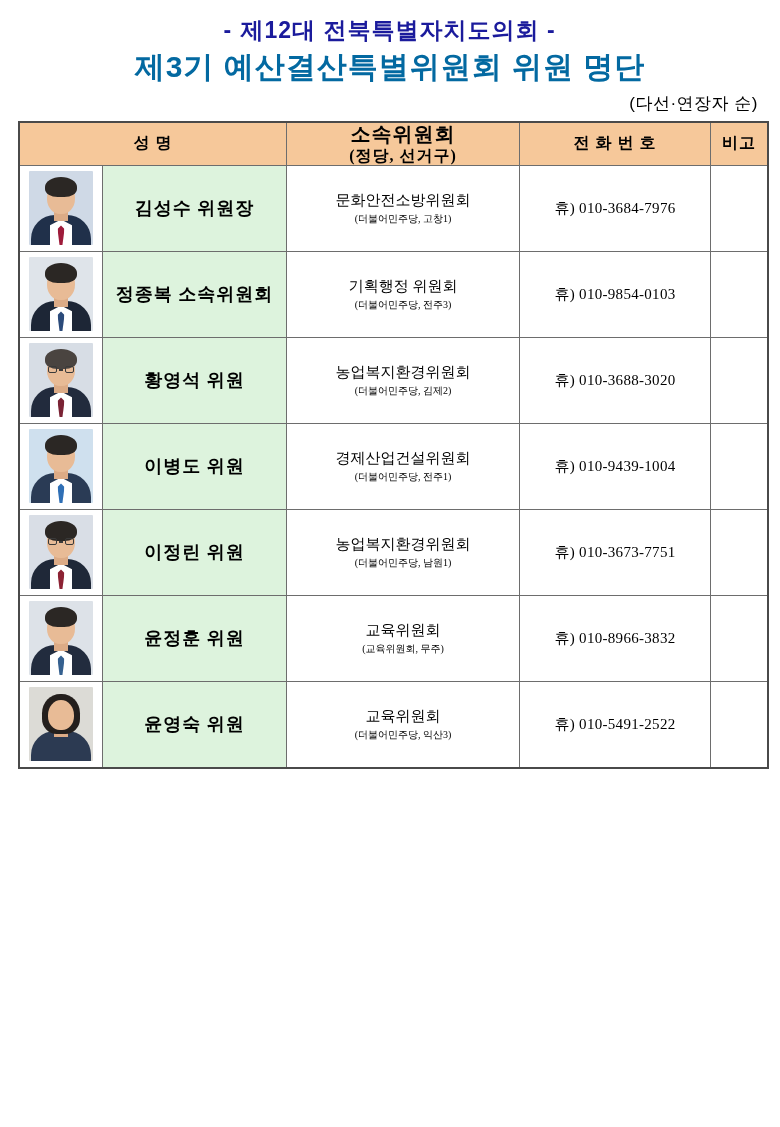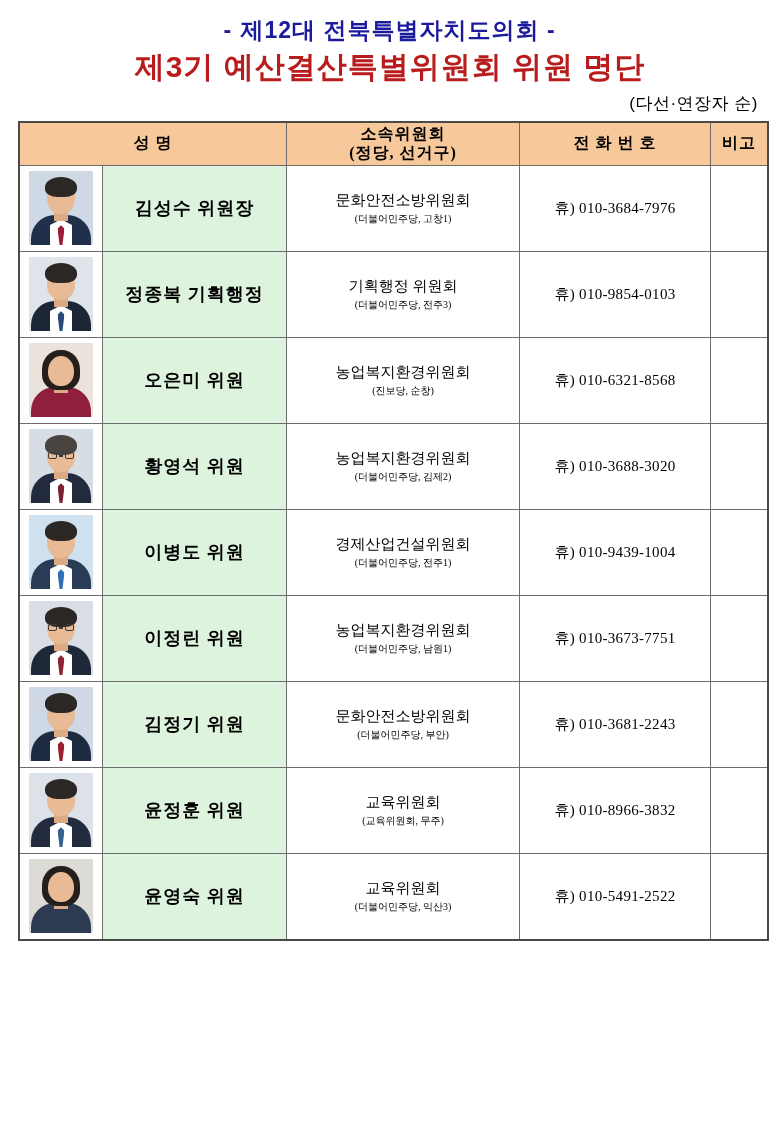--- a/index.html
+++ b/index.html
@@ -34,21 +34,21 @@
     line-height: 1.25;
     white-space: nowrap;
   }
   .title-line1 .dash {
     font-weight: bold;
     letter-spacing: 2px;
   }
   .title-line2 {
     font-size: 30px;
     font-weight: bold;
-    color: #b91c1c;
+    color: #0369a1;
     letter-spacing: 1px;
     line-height: 1.3;
     margin-top: 2px;
     white-space: nowrap;
   }
   .subtitle {
     text-align: right;
     font-size: 17px;
     color: #000000;
     margin-top: 6px;
@@ -76,21 +76,21 @@
     height: 42px;
     font-size: 16px;
     font-weight: bold;
     letter-spacing: 1px;
   }
   th.col-name   { width: 266px; }
   th.col-cmte   { width: 232px; }
   th.col-phone  { width: 190px; }
   th.col-note   { width: 56px; }
   .cmte-head-main {
-    font-size: 16px;
+    font-size: 20px;
     font-weight: bold;
     line-height: 1.15;
   }
   .cmte-head-sub {
     font-size: 16px;
     font-weight: bold;
     line-height: 1.2;
   }
   tbody tr { height: 85px; }
   td.photo-name {
@@ -309,50 +309,28 @@
                 <div class="portrait">
                   <div class="bg" style="background:#dfe4ea"></div>
                   <div class="body" style="background:#1d2636"></div>
                   <div class="shirt"></div>
                   <div class="tie" style="background:#2b4a7a"></div>
                   <div class="neck"></div>
                   <div class="head"></div>
                   <div class="hair" style="background:#2b2724"></div>
                 </div>
               </div>
-              <div class="name-cell">정종복 기획행정</div>
+              <div class="name-cell">정종복 소속위원회</div>
             </div>
           </td>
           <td class="cmte">
             <div>기획행정 위원회</div>
             <div class="cm-line2">(더불어민주당,  전주3)</div>
           </td>
           <td class="phone">휴) 010-9854-0103</td>
-          <td class="note"></td>
-        </tr>
-        <tr>
-          <td class="photo-name">
-            <div class="pn-wrap">
-              <div class="photo-cell">
-                <div class="portrait">
-                  <div class="bg" style="background:#e9e3dc"></div>
-                  <div class="body" style="background:#8f1f3c"></div>
-                  <div class="neck"></div>
-                  <div class="hair-long" style="background:#241f1d"></div>
-                  <div class="face-over"></div>
-                </div>
-              </div>
-              <div class="name-cell">오은미 위원</div>
-            </div>
-          </td>
-          <td class="cmte">
-            <div>농업복지환경위원회</div>
-            <div class="cm-line2">(진보당,  순창)</div>
-          </td>
-          <td class="phone">휴) 010-6321-8568</td>
           <td class="note"></td>
         </tr>
         <tr>
           <td class="photo-name">
             <div class="pn-wrap">
               <div class="photo-cell">
                 <div class="portrait">
                   <div class="bg" style="background:#d7dde5"></div>
                   <div class="body" style="background:#222b3d"></div>
                   <div class="shirt"></div>
@@ -428,44 +406,20 @@
             <div class="cm-line2">(더불어민주당,  남원1)</div>
           </td>
           <td class="phone">휴) 010-3673-7751</td>
           <td class="note"></td>
         </tr>
         <tr>
           <td class="photo-name">
             <div class="pn-wrap">
               <div class="photo-cell">
                 <div class="portrait">
-                  <div class="bg" style="background:#cfd9e6"></div>
-                  <div class="body" style="background:#1e2a40"></div>
-                  <div class="shirt"></div>
-                  <div class="tie" style="background:#9b2030"></div>
-                  <div class="neck"></div>
-                  <div class="head"></div>
-                  <div class="hair" style="background:#2b2724"></div>
-                </div>
-              </div>
-              <div class="name-cell">김정기 위원</div>
-            </div>
-          </td>
-          <td class="cmte">
-            <div>문화안전소방위원회</div>
-            <div class="cm-line2">(더불어민주당,  부안)</div>
-          </td>
-          <td class="phone">휴) 010-3681-2243</td>
-          <td class="note"></td>
-        </tr>
-        <tr>
-          <td class="photo-name">
-            <div class="pn-wrap">
-              <div class="photo-cell">
-                <div class="portrait">
                   <div class="bg" style="background:#dde2e8"></div>
                   <div class="body" style="background:#222c3e"></div>
                   <div class="shirt"></div>
                   <div class="tie" style="background:#35608f"></div>
                   <div class="neck"></div>
                   <div class="head"></div>
                   <div class="hair" style="background:#2b2724"></div>
                 </div>
               </div>
               <div class="name-cell">윤정훈 위원</div>

